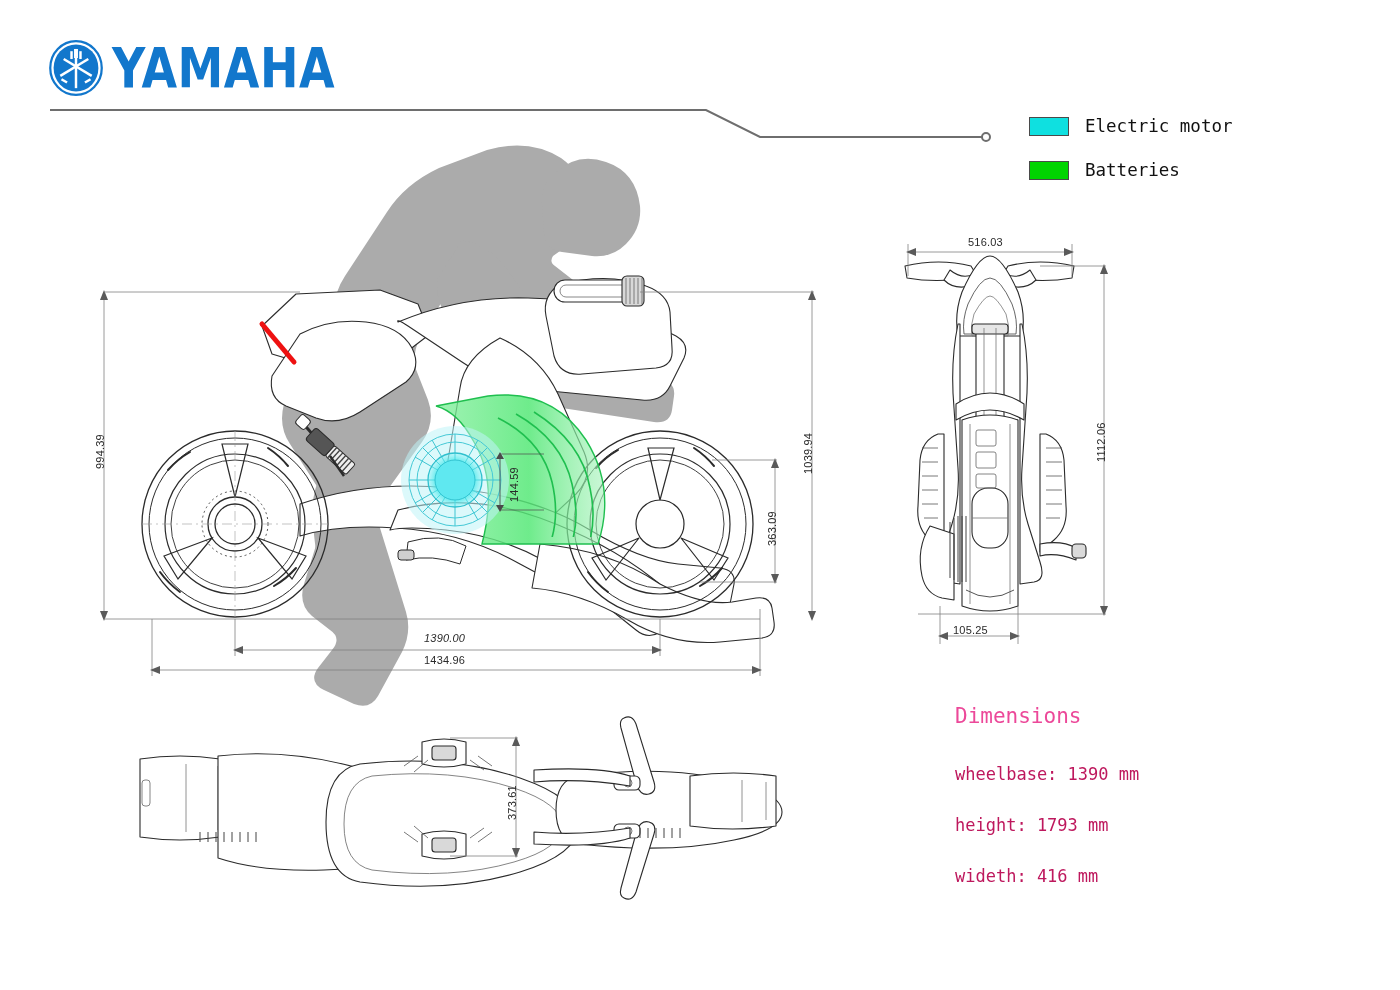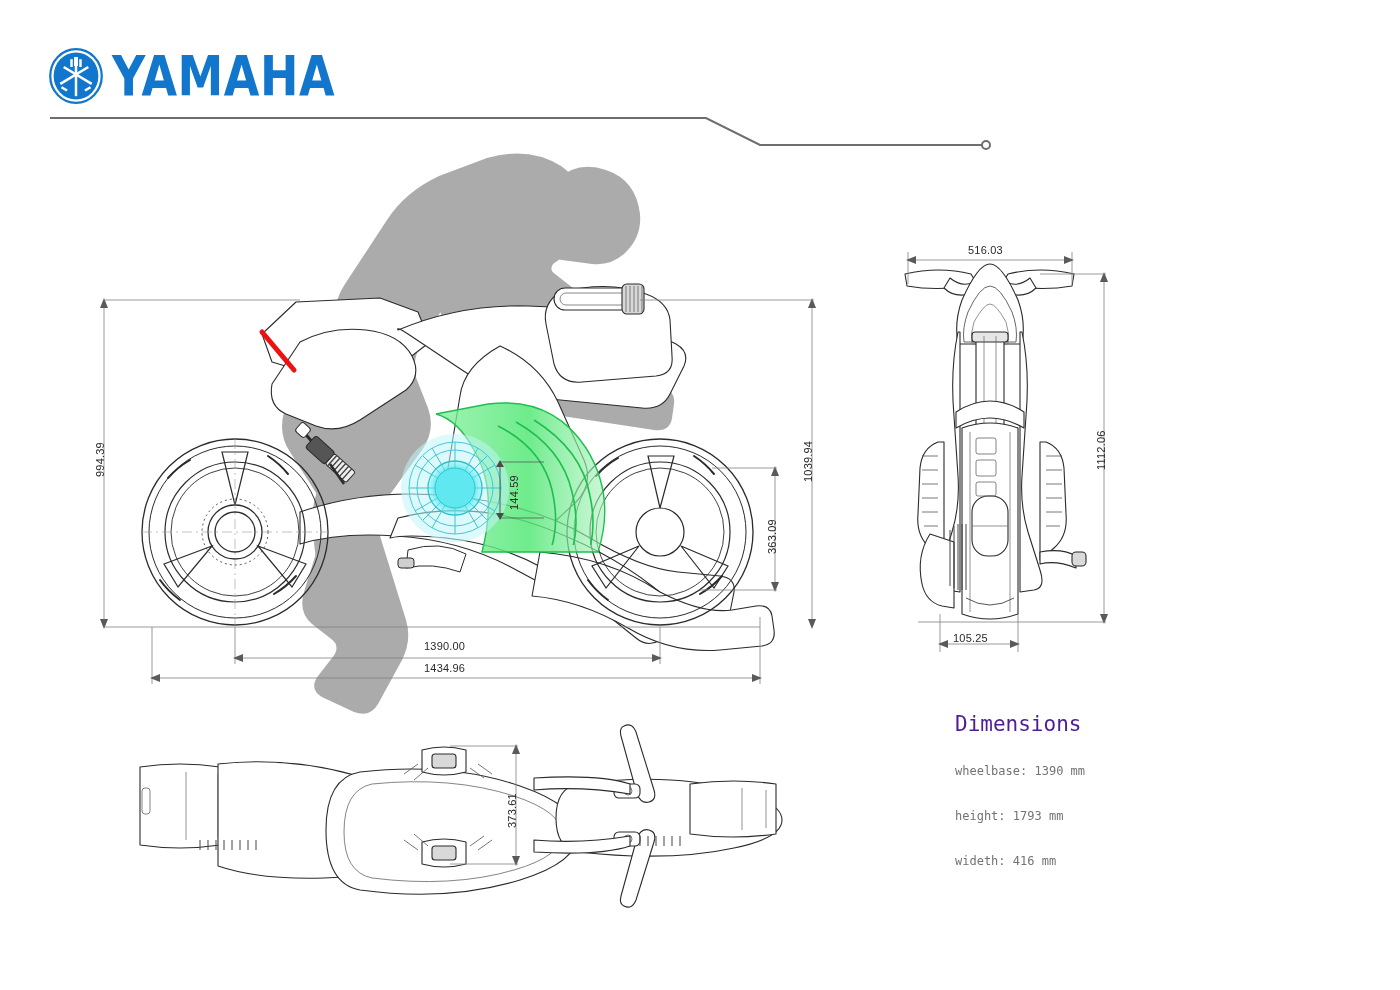--- a/index.html
+++ b/index.html
@@ -11,21 +11,21 @@
     width: 1400px;
     height: 990px;
     position: relative;
     overflow: hidden;
     font-family: "Liberation Sans", sans-serif;
     color: #000000;
   }
 
   #sheet {
     position: absolute;
-    left: 0; top: 12px;
+    left: 0; top: 4px;
     width: 1400px;
     height: 731px;
     background: #ffffff;
   }
 
   
   #brand {
     position: absolute;
     left: 48px;
     top: 36px;
@@ -74,28 +74,28 @@
   
   #dims-block {
     position: absolute;
     left: 955px;
     top: 700px;
     width: 380px;
   }
   #dims-block .dims-title {
     font-family: "DejaVu Sans Mono", monospace;
     font-size: 21px;
-    color: #4c1d95;
-    margin-bottom: 28px;
+    color: #ec4899;
+    margin-bottom: 36px;
     white-space: nowrap;
   }
   #dims-block .dims-line {
     font-family: "DejaVu Sans Mono", monospace;
-    font-size: 12px;
-    color: #737373;
+    font-size: 17px;
+    color: #be185d;
     margin-bottom: 31px;
     white-space: nowrap;
   }
 
   
   .dimtext {
     position: absolute;
     font-family: "Liberation Sans", sans-serif;
     font-size: 11px;
     color: #2a2a2a;
@@ -131,20 +131,28 @@
       </g>
       <g fill="#ffffff">
         <path d="M46.5 16 h3 v16 h-3 z"></path>
         <path d="M50.5 16 h3 v16 h-3 z"></path>
       </g>
     </svg>
     <div class="wordmark">YAMAHA</div>
   </div>
 
   <div id="legend">
+    <div class="legend-row">
+      <div class="swatch" style="background:#0FE0E0"></div>
+      <div class="legend-label">Electric motor</div>
+    </div>
+    <div class="legend-row">
+      <div class="swatch" style="background:#00D400"></div>
+      <div class="legend-label">Batteries</div>
+    </div>
   </div>
 
   <div id="dims-block">
     <div class="dims-title">Dimensions</div>
     <div class="dims-line">wheelbase: 1390 mm</div>
     <div class="dims-line">height: 1793 mm</div>
     <div class="dims-line">wideth: 416 mm</div>
   </div>
 
   <svg id="art" width="1400" height="990" viewBox="0 0 1400 990">
@@ -541,21 +549,21 @@
   </svg>
 
   <div class="dimtext vert" style="left:94px; top:465px;">994.39</div>
 
   <div class="dimtext vert" style="left:802px; top:470px;">1039.94</div>
 
   <div class="dimtext vert" style="left:766px; top:542px;">363.09</div>
 
   <div class="dimtext vert" style="left:508px; top:498px;">144.59</div>
 
-  <div class="dimtext" style="left:424px; top:628px;">1390.00</div>
+  <div class="dimtext" style="left:424px; top:628px;font-style:italic;">1390.00</div>
 
   <div class="dimtext" style="left:424px; top:650px;">1434.96</div>
 
   <div class="dimtext" style="left:968px; top:232px;text-align:right;">516.03</div>
 
   <div class="dimtext vert" style="left:1095px; top:458px;">1112.06</div>
 
   <div class="dimtext" style="left:953px; top:620px;">105.25</div>
 
   <div class="dimtext vert" style="left:506px; top:816px;">373.61</div>

